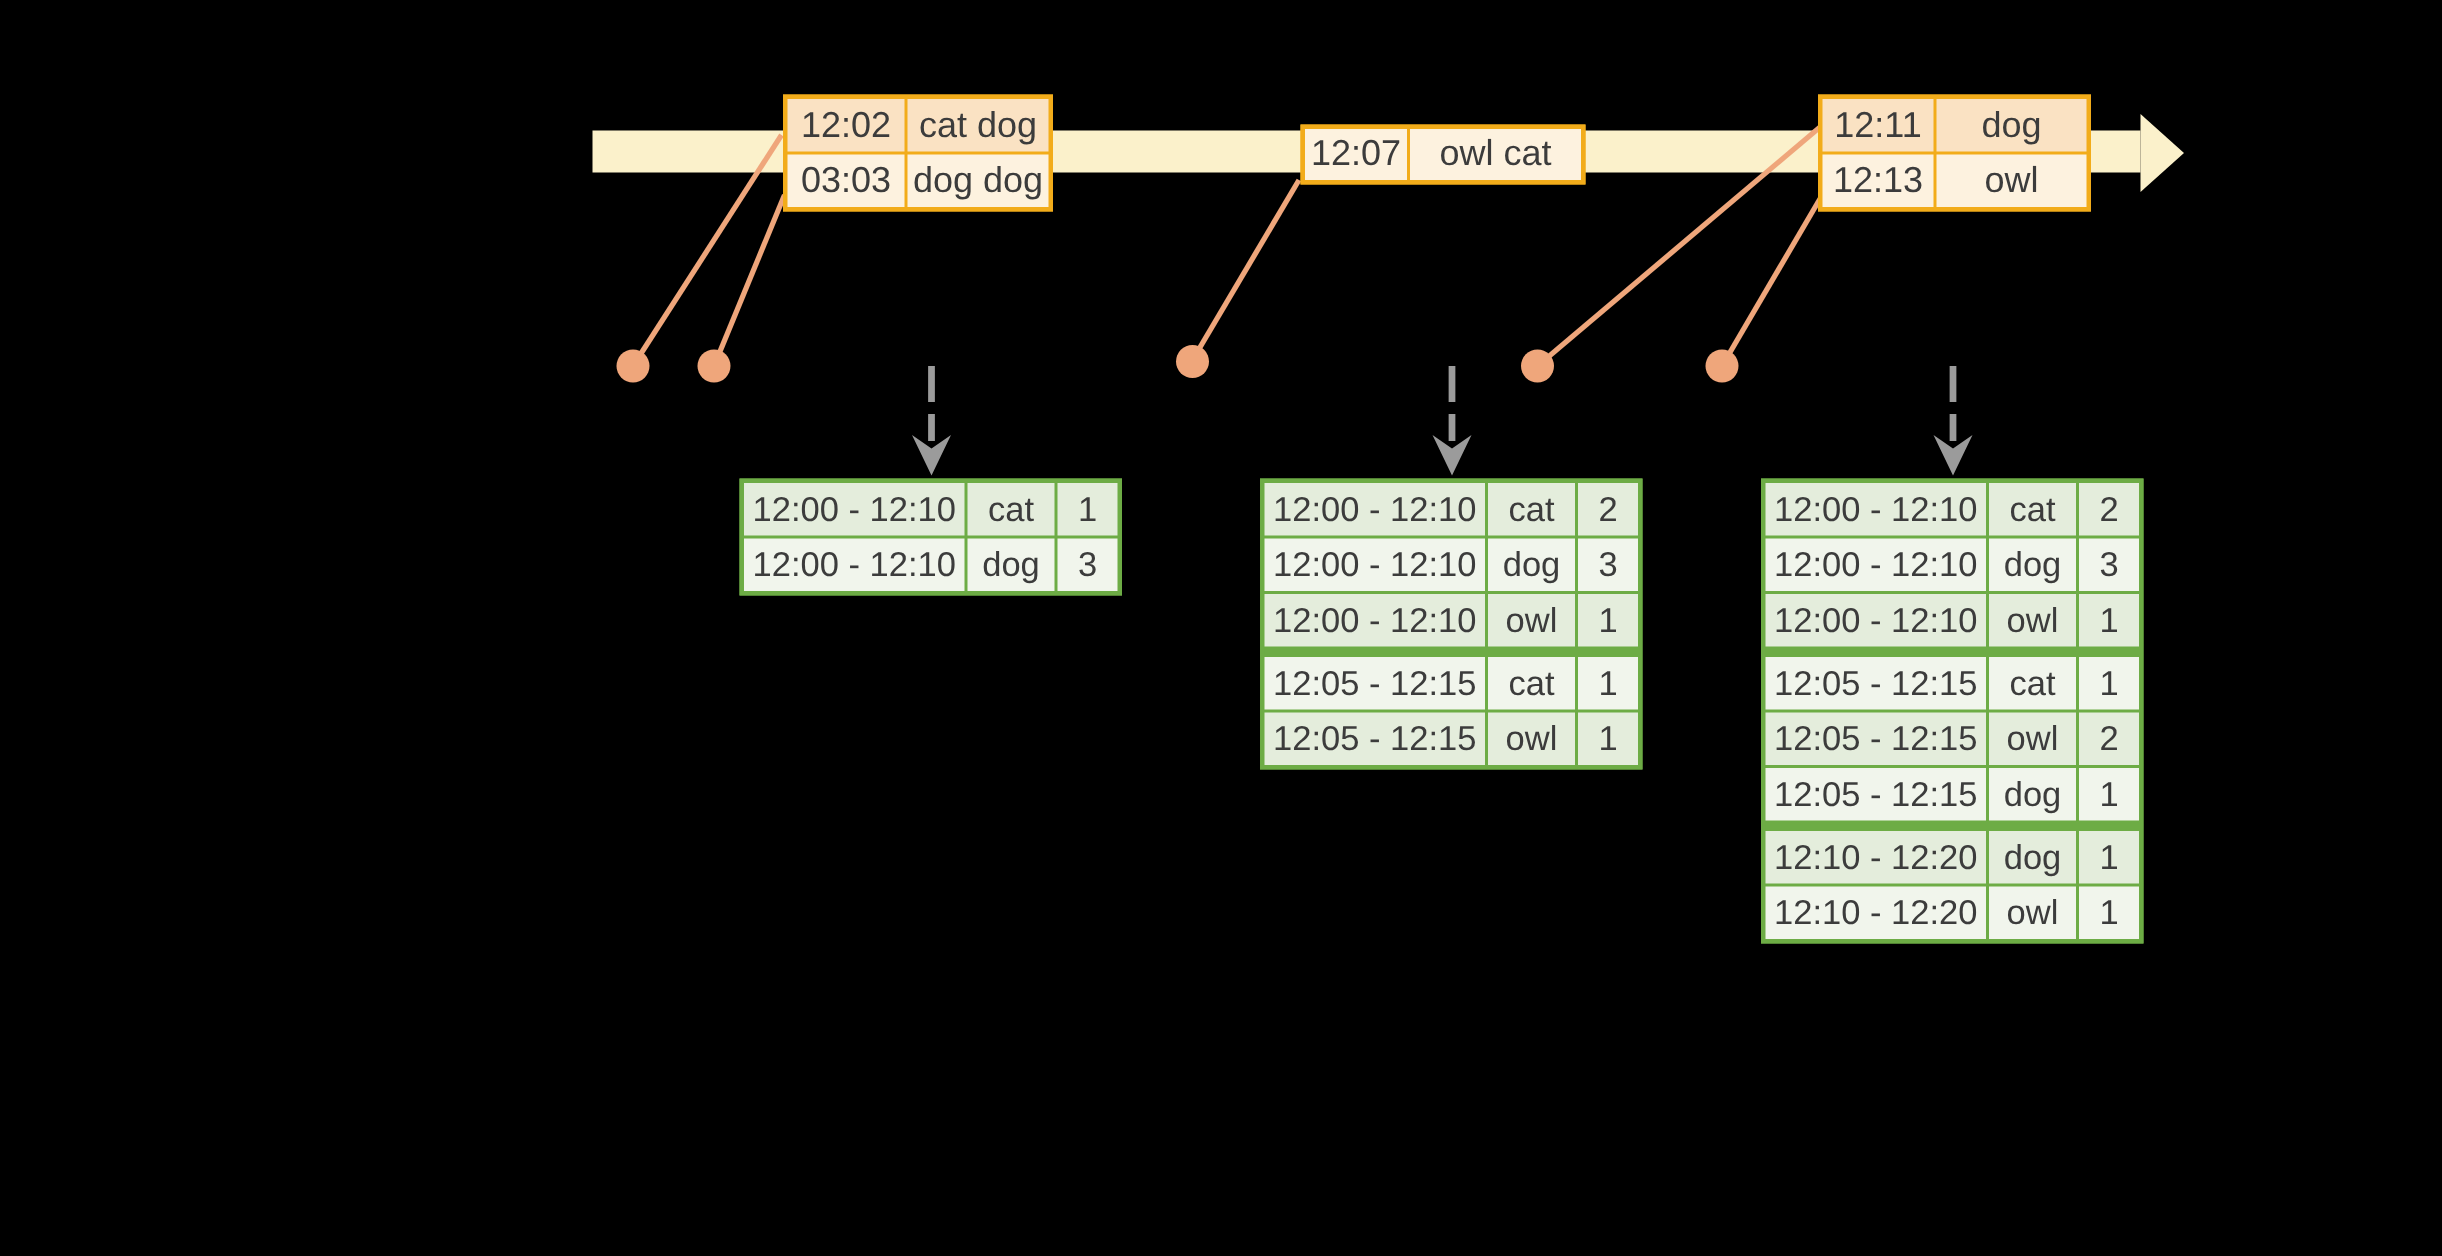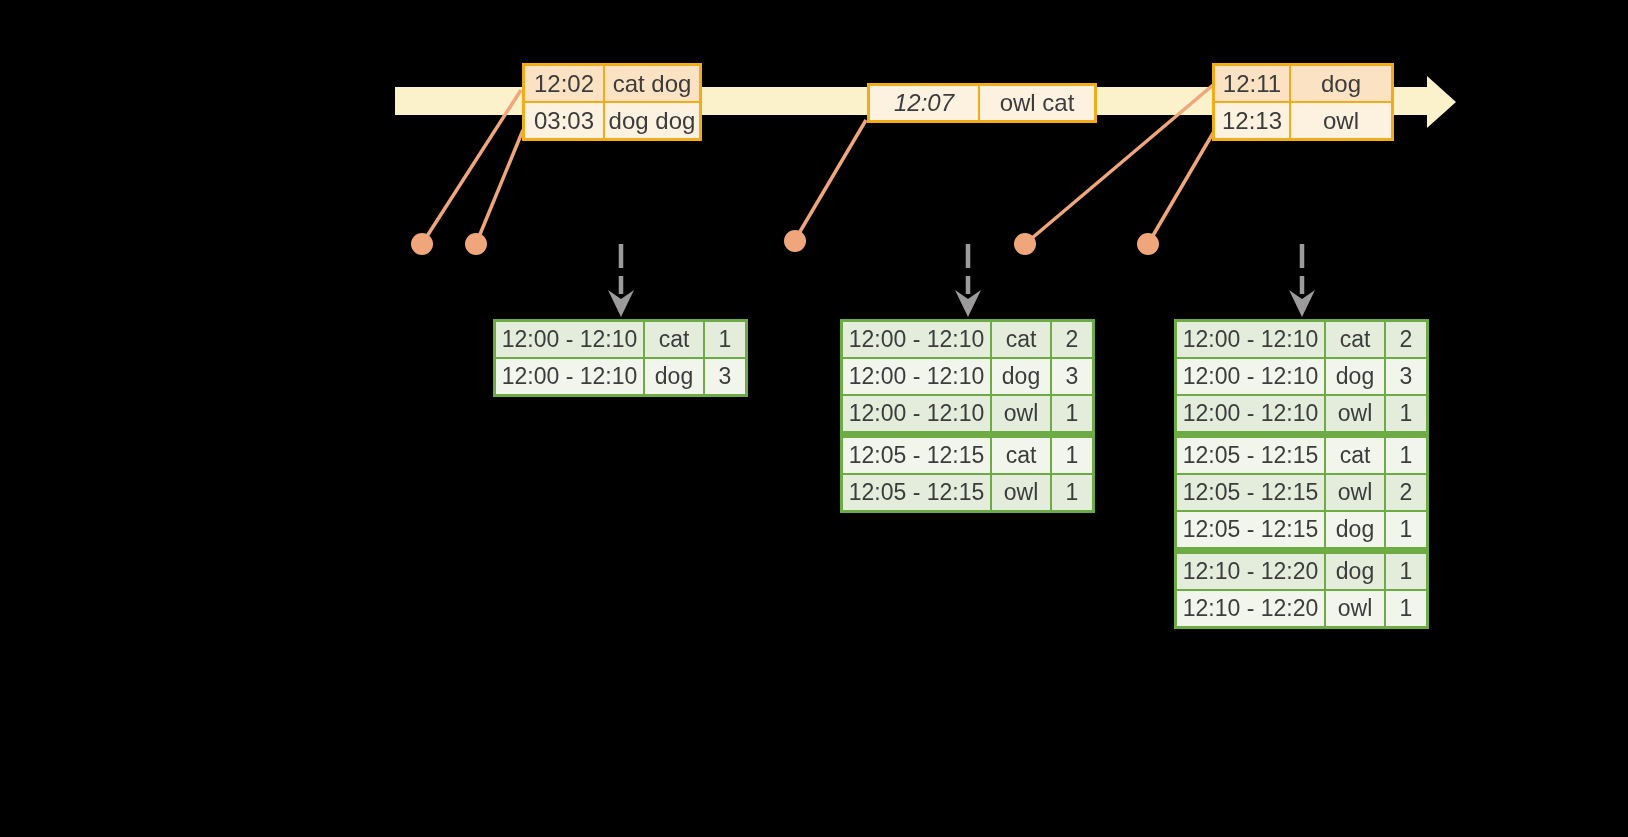--- a/index.html
+++ b/index.html
@@ -44,21 +44,21 @@
   .event .row:nth-child(odd)  .cell { background: var(--event-row-dark); }
   .event .row:nth-child(even) .cell { background: var(--event-row-light); }
   #event-2 .row .cell { background: var(--event-row-light); height: 34px; }
   .result .row:nth-child(odd)  .cell { background: var(--result-row-dark); }
   .result .row:nth-child(even) .cell { background: var(--result-row-light); }
 
   #event-1 { left: 522px; top: 63px; }
   #event-2 { left: 867px; top: 83px; }
   #event-3 { left: 1212px; top: 63px; }
   #event-1 .c0 { width: 78px; } #event-1 .c1 { width: 94px; }
-  #event-2 .c0 { width: 108px; font-style: italic; } #event-2 .c1 { width: 114px; }
+  #event-2 .c0 { width: 68px; } #event-2 .c1 { width: 114px; }
   #event-3 .c0 { width: 74px; } #event-3 .c1 { width: 100px; }
 
   #result-1 { left: 493px;  top: 319px; }
   #result-2 { left: 840px;  top: 319px; }
   #result-3 { left: 1174px; top: 319px; }
   .result .c0 { width: 147px; }
   .result .c1 { width: 58px; }
   .result .c2 { width: 40px; }
 </style>
 </head>

